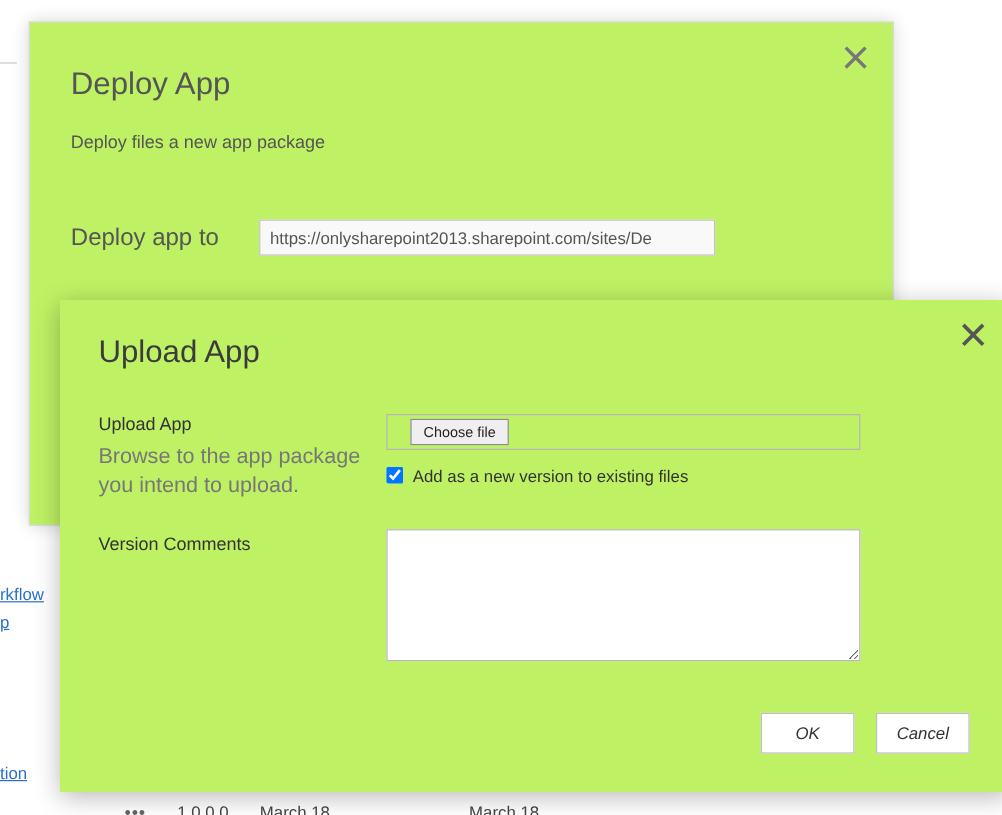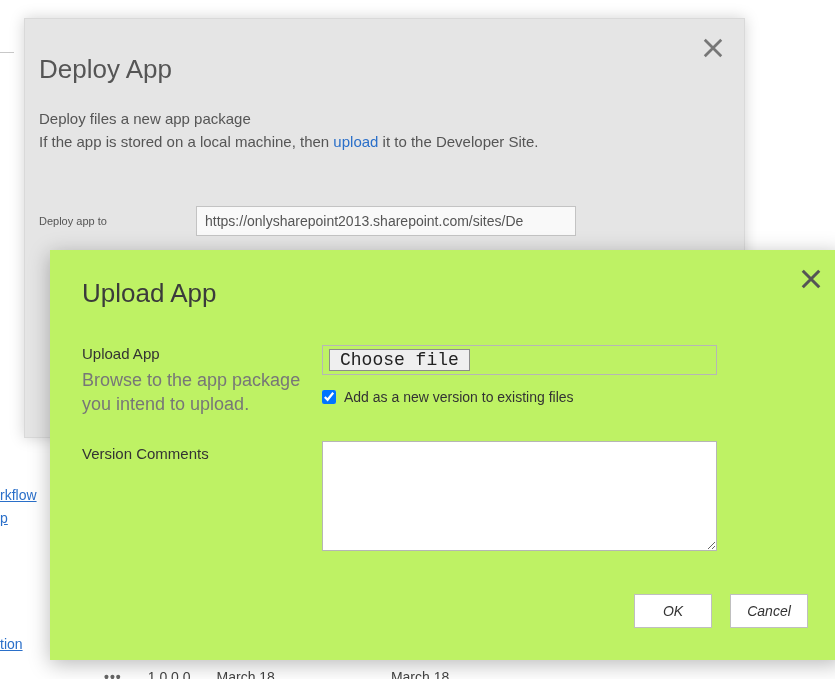--- a/index.html
+++ b/index.html
@@ -45,24 +45,24 @@
       font-family: "Segoe UI", Arial, sans-serif;
     }
     .bg-row .dots { letter-spacing: 1px; color: #666; font-weight: bold; }
     
     .panel-deploy {
       position: absolute;
       left: 24px;
       top: 18px;
       width: 721px;
       height: 420px;
-      background: #e5e5e5;
+      background: #bef264;
       border: 1px solid #d9d9d9;
       box-shadow: 0 0 14px rgba(0,0,0,0.18);
-      padding: 35px 34px 30px 14px;
+      padding: 35px 34px 30px 34px;
       z-index: 1;
     }
     .panel-deploy h1 {
       font-size: 26px;
       font-weight: 200;
       color: #555;
       margin-bottom: 25px;
     }
     .panel-deploy .subtitle {
       font-size: 15px;
@@ -77,21 +77,21 @@
       color: #2a6fc9;
       text-decoration: none;
     }
     .deploy-row {
       margin-top: 56px;
       display: flex;
       align-items: center;
     }
     .deploy-row label {
       width: 157px;
-      font-size: 11px;
+      font-size: 20px;
       color: #555;
     }
     .deploy-row input[type=text] {
       width: 380px;
       height: 30px;
       border: 1px solid #c3c3c3;
       background: #f9f9f9;
       padding: 0 8px;
       font-size: 14px;
       color: #555;
@@ -160,37 +160,36 @@
       display: flex;
       align-items: center;
       border: 1px solid #b6b6b6;
       height: 30px;
       width: 395px;
       padding: 2px;
     }
     .file-row button {
       height: 22px;
       padding: 0 10px;
-      font-size: 18px;
+      font-size: 12px;
       background: #efefef;
       border: 1px solid #8c8c8c;
       color: #222;
       cursor: pointer;
-      font-family: Liberation Mono, monospace;
-      margin-left: 4px;
+      font-family: Liberation Sans, sans-serif;
+      margin-left: 17px;
       margin-right: 6px;
     }
     .file-row .fname {
       font-size: 14px;
       color: #333;
     }
     .check-row {
       margin-top: 14px;
       display: flex;
-      align-items: center;
       font-size: 14px;
       color: #333;
     }
     .check-row input { margin-right: 8px; width: 14px; height: 14px; }
     .version-comments {
       width: 395px;
       height: 110px;
       border: 1px solid #b6b6b6;
       resize: both;
       font-family: "Segoe UI", Arial, sans-serif;
@@ -234,23 +233,20 @@
 </div>
 
 <div class="panel-deploy">
   <div class="close">
     <svg viewBox="0 0 16 16">
         <path d="M2 2 L14 14 M14 2 L2 14" stroke="#777" stroke-width="2" fill="none"></path>
       </svg>
   </div>
   <h1>Deploy App</h1>
   <div class="subtitle">Deploy files a new app package</div>
-  <div class="body">
-    <span>If the app is stored on a local machine, then </span><a href="#">upload</a><span> it to the Developer Site.</span>
-  </div>
   <div class="deploy-row">
     <label>Deploy app to</label>
     <input type="text" value="https://onlysharepoint2013.sharepoint.com/sites/De" style="">
   </div>
   <div class="deploy-btn-stub">el</div>
 </div>
 
 <div class="panel-upload">
   <div class="close">
     <svg viewBox="0 0 16 16">

